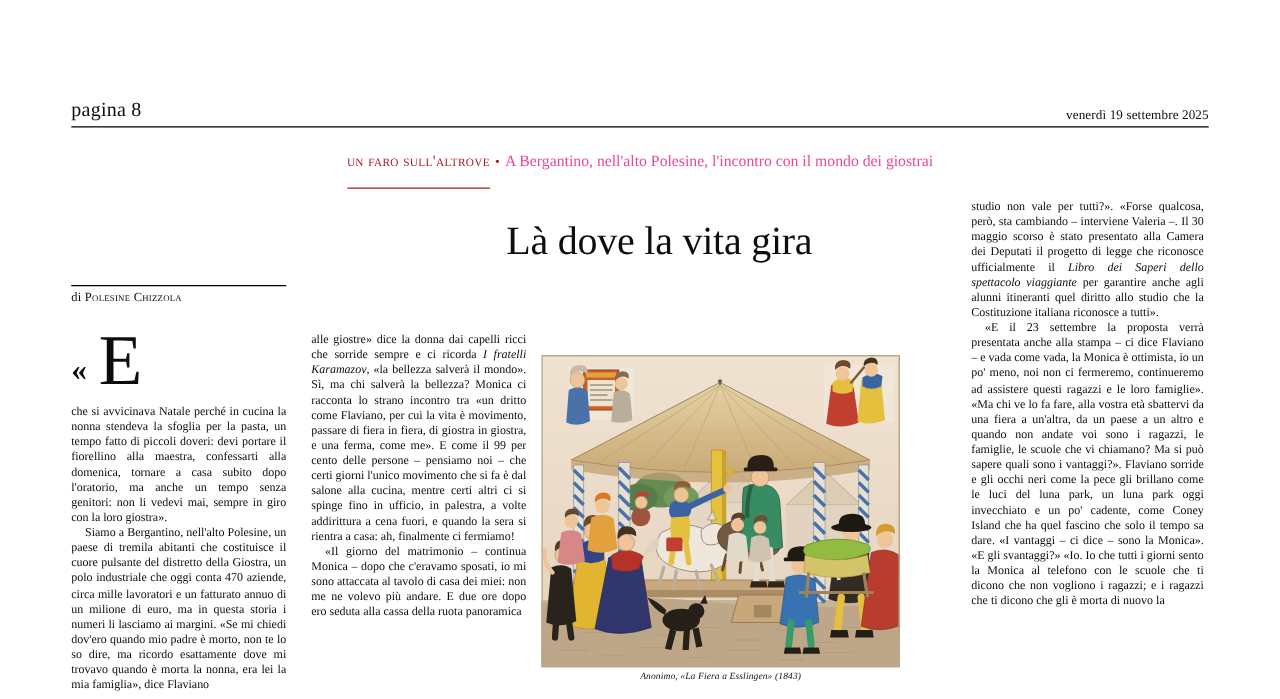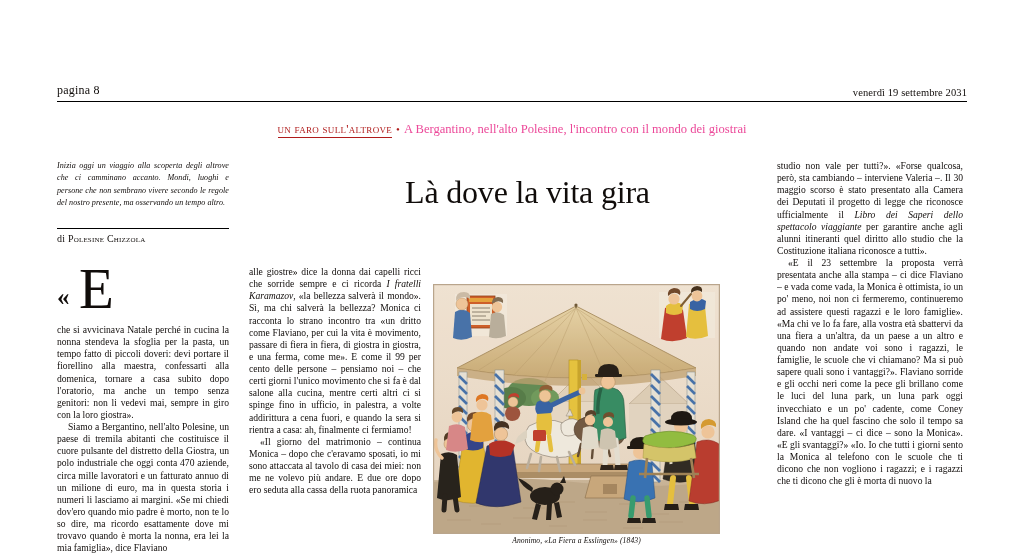--- a/index.html
+++ b/index.html
@@ -19,21 +19,21 @@
   
   .masthead{
     position:absolute;
     left:57px;top:76px;width:910px;height:26px;
   }
   .masthead-rule{
     position:absolute;left:0;bottom:0;width:910px;height:1.4px;background:#000;
   }
   .mh-page{
     position:absolute;left:0;bottom:4px;
-    font-size:12px;letter-spacing:.2px;
+    font-size:16px;letter-spacing:.2px;
   }
   .mh-title{
     position:absolute;left:0;right:0;bottom:3px;
     text-align:center;
     font-size:16.5px;letter-spacing:.9px;
     white-space:nowrap;
   }
   .mh-date{
     position:absolute;right:0;bottom:4px;
     font-size:10.5px;letter-spacing:.1px;
@@ -43,21 +43,21 @@
   .kicker{
     position:absolute;left:57px;top:122px;width:910px;
     text-align:center;font-size:12.6px;white-space:nowrap;
   }
   .kicker .rubric{
     color:#b01b1b;
     border-bottom:1px solid #b01b1b;
     font-variant:small-caps;
     text-transform:lowercase;
     letter-spacing:.3px;
-    padding-bottom:1px;
+    padding-bottom:14px;
   }
   .kicker .rubric::first-letter{text-transform:uppercase;}
   .kicker .dot{color:#b01b1b;padding:0 4px;font-size:11px;}
   .kicker .sub{color:#ec4899;}
 
   
   .headline{
     position:absolute;left:300px;top:155px;width:455px;
     text-align:center;
     font-size:32px;line-height:1.06;
@@ -131,31 +131,30 @@
   }
   .art-svg{display:block;width:287px;height:250px;}
 </style>
 </head>
 <body>
 
 <div class="page">
 
   <div class="masthead">
     <div class="mh-page">pagina 8</div>
-    <div class="mh-date">venerdì 19 settembre 2031</div>
+    <div class="mh-date">venerdì 19 settembre 2025</div>
     <div class="masthead-rule"></div>
   </div>
 
   <div class="kicker">
     <span class="rubric">Un faro sull'altrove</span><span class="dot">•</span><span class="sub">A Bergantino, nell'alto Polesine, l'incontro con il mondo dei giostrai</span>
   </div>
 
   <h1 class="headline">Là dove la vita gira</h1>
 
-  <div class="standfirst">Inizia oggi un viaggio alla scoperta degli altrove che ci camminano accanto. Mondi, luoghi e persone che non sembrano vivere secondo le regole del nostro presente, ma osservando un tempo altro.</div>
   <div class="byline-rule"></div>
   <div class="byline"><span>di </span><span class="sc">Polesine Chizzola</span></div>
 
   <div class="col" id="col1">
     <div class="dropwrap">
       <span class="guill">«</span>
       <span class="dropcap">E</span>
     </div>
     <p class="noindent">che si avvicinava Natale perché in cucina la nonna stendeva la sfoglia per la pasta, un tempo fatto di piccoli doveri: devi portare il fiorellino alla maestra, confessarti alla domenica, tornare a casa subito dopo l'oratorio, ma anche un tempo senza genitori: non li vedevi mai, sempre in giro con la loro giostra».</p>
     <p>Siamo a Bergantino, nell'alto Polesine, un paese di tremila abitanti che costituisce il cuore pulsante del distretto della Giostra, un polo industriale che oggi conta 470 aziende, circa mille lavoratori e un fatturato annuo di un milione di euro, ma in questa storia i numeri li lasciamo ai margini. «Se mi chiedi dov'ero quando mio padre è morto, non te lo so dire, ma ricordo esattamente dove mi trovavo quando è morta la nonna, era lei la mia famiglia», dice Flaviano</p>

